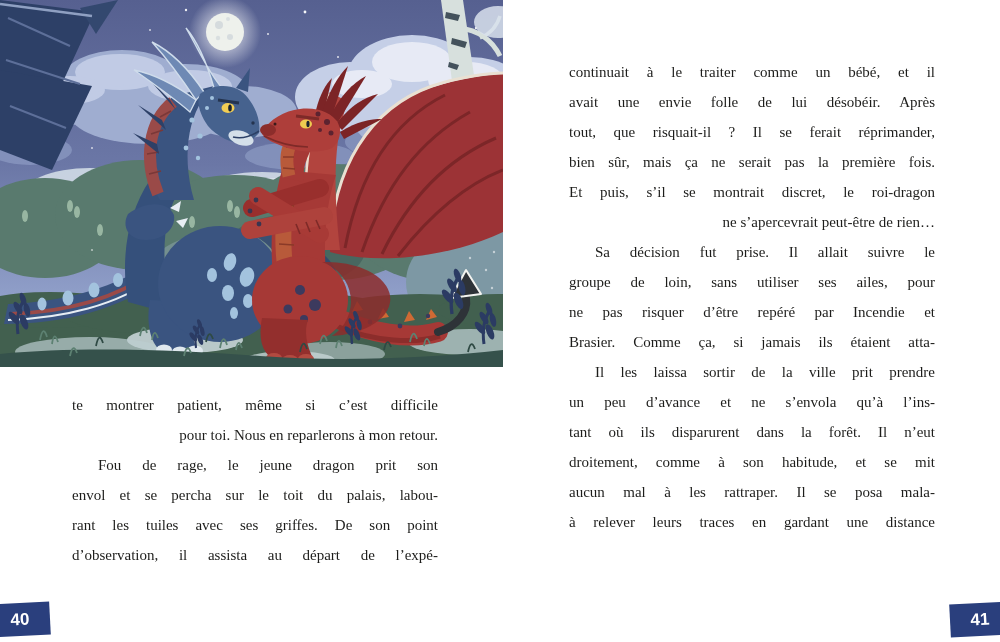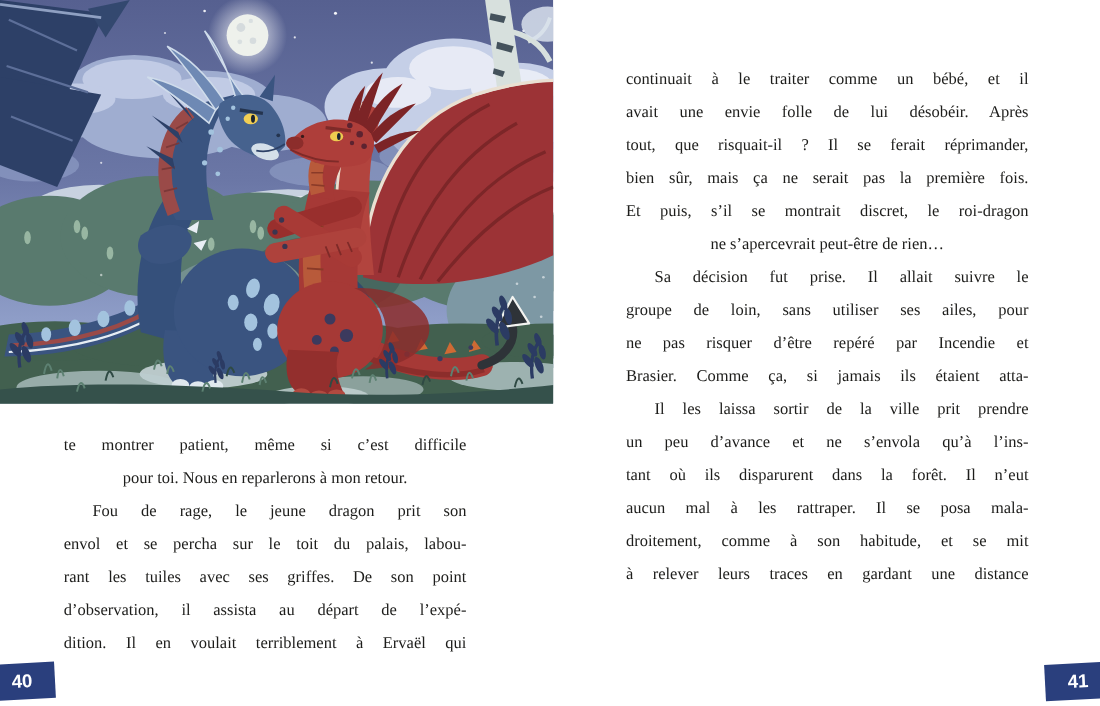--- a/index.html
+++ b/index.html
@@ -11,24 +11,24 @@
     --red-dragon:#a63936; --red-dragon-wing:#9c3336; --red-dragon-crest:#7c2426; --belly-orange:#b85a3a;
     --foreground-plant:#2b3b63; --birch:#d7e0dd;
   }
   *{margin:0;padding:0;box-sizing:border-box}
   html,body{width:1000px;height:642px;background:var(--page-background);overflow:hidden}
   .spread{position:relative;width:1000px;height:642px;background:var(--page-background);
           font-family:"Liberation Serif","DejaVu Serif",serif;color:var(--text)}
   .illustration{position:absolute;left:0;top:0;width:503px;height:367px;overflow:hidden}
   .illustration svg{display:block;width:100%;height:100%}
   .textcol{position:absolute;width:366px;font-size:15px;line-height:30px}
-  .left-col{left:58px;top:390px}
+  .left-col{left:72px;top:390px}
   .right-col{left:569px;top:57px}
   .line{text-align:justify;text-align-last:justify;white-space:normal}
-  .line.end{text-align:center;text-align-last:auto}
+  .line.end{text-align:right;text-align-last:auto}
   .line.indent{text-indent:26px}
   .pagenum{position:absolute;width:60px;height:33px;line-height:33px;text-align:center;
            background:var(--page-tab);color:var(--page-tab-text);
            font-family:"Liberation Sans","DejaVu Sans",sans-serif;font-weight:bold;font-size:17px}
   .left-num{left:-10px;bottom:6px;transform:rotate(-3deg)}
   .right-num{right:-10px;bottom:6px;transform:rotate(-3deg)}
   
   .stop-top{stop-color:var(--sky-top)} .stop-bot{stop-color:var(--sky-bottom)}
   .f-bdb{fill:var(--blue-dragon)} .f-bdd{fill:var(--blue-dragon-dark)} .f-bsp{fill:var(--blue-dragon-spot)}
   .s-mar{stroke:var(--dragon-belly-maroon)}
@@ -396,38 +396,37 @@
     </svg>
   </div>
 
   <div class="textcol left-col" id="left-lines">
       <div class="line">te montrer patient, même si c’est difficile</div>
       <div class="line end">pour toi. Nous en reparlerons à mon retour.</div>
       <div class="line indent">Fou de rage, le jeune dragon prit son</div>
       <div class="line">envol et se percha sur le toit du palais, labou-</div>
       <div class="line">rant les tuiles avec ses griffes. De son point</div>
       <div class="line">d’observation, il assista au départ de l’expé-</div>
-      <div class="line">dition. Il en voulait terriblement à Ervaël qui</div>
     </div>
 
   <div class="textcol right-col" id="right-lines">
       <div class="line">continuait à le traiter comme un bébé, et il</div>
       <div class="line">avait une envie folle de lui désobéir. Après</div>
       <div class="line">tout, que risquait-il&nbsp;? Il se ferait réprimander,</div>
       <div class="line">bien sûr, mais ça ne serait pas la première fois.</div>
       <div class="line">Et puis, s’il se montrait discret, le roi-dragon</div>
       <div class="line end">ne s’apercevrait peut-être de rien…</div>
       <div class="line indent">Sa décision fut prise. Il allait suivre le</div>
       <div class="line">groupe de loin, sans utiliser ses ailes, pour</div>
       <div class="line">ne pas risquer d’être repéré par Incendie et</div>
       <div class="line">Brasier. Comme ça, si jamais ils étaient atta-</div>
       <div class="line indent">Il les laissa sortir de la ville prit prendre</div>
       <div class="line">un peu d’avance et ne s’envola qu’à l’ins-</div>
       <div class="line">tant où ils disparurent dans la forêt. Il n’eut</div>
+      <div class="line">droitement, comme à son habitude, et se mit</div>
       <div class="line">aucun mal à les rattraper. Il se posa mala-</div>
-      <div class="line">droitement, comme à son habitude, et se mit</div>
       <div class="line">à relever leurs traces en gardant une distance</div>
     </div>
 
   <div class="pagenum left-num">40</div>
   <div class="pagenum right-num">41</div>
 
 </div>
 
 </body></html>

